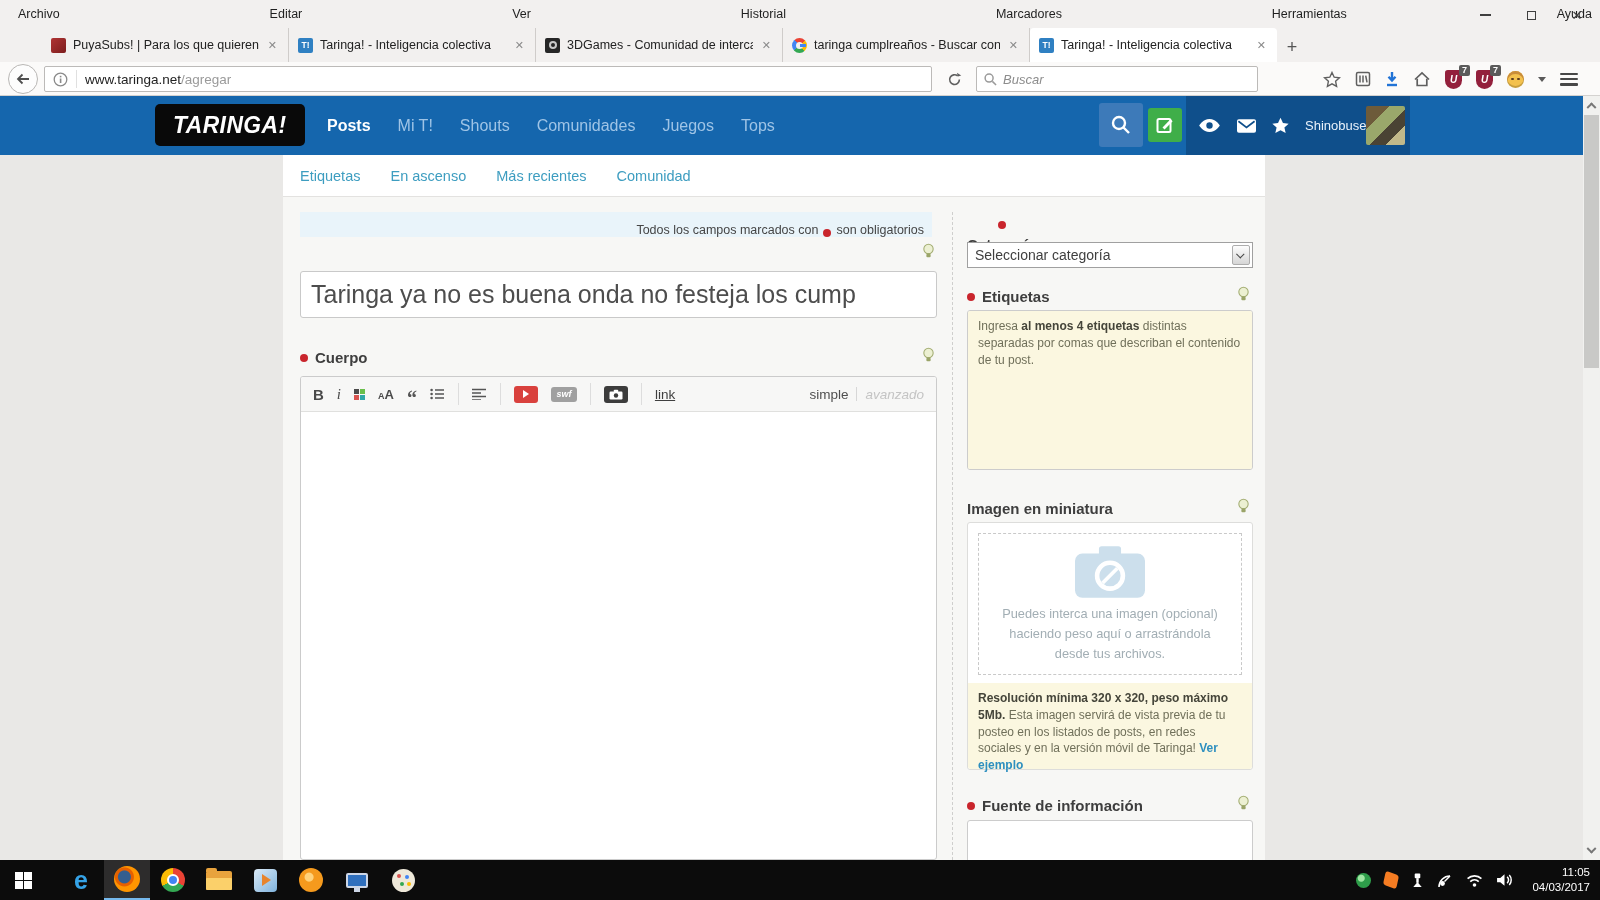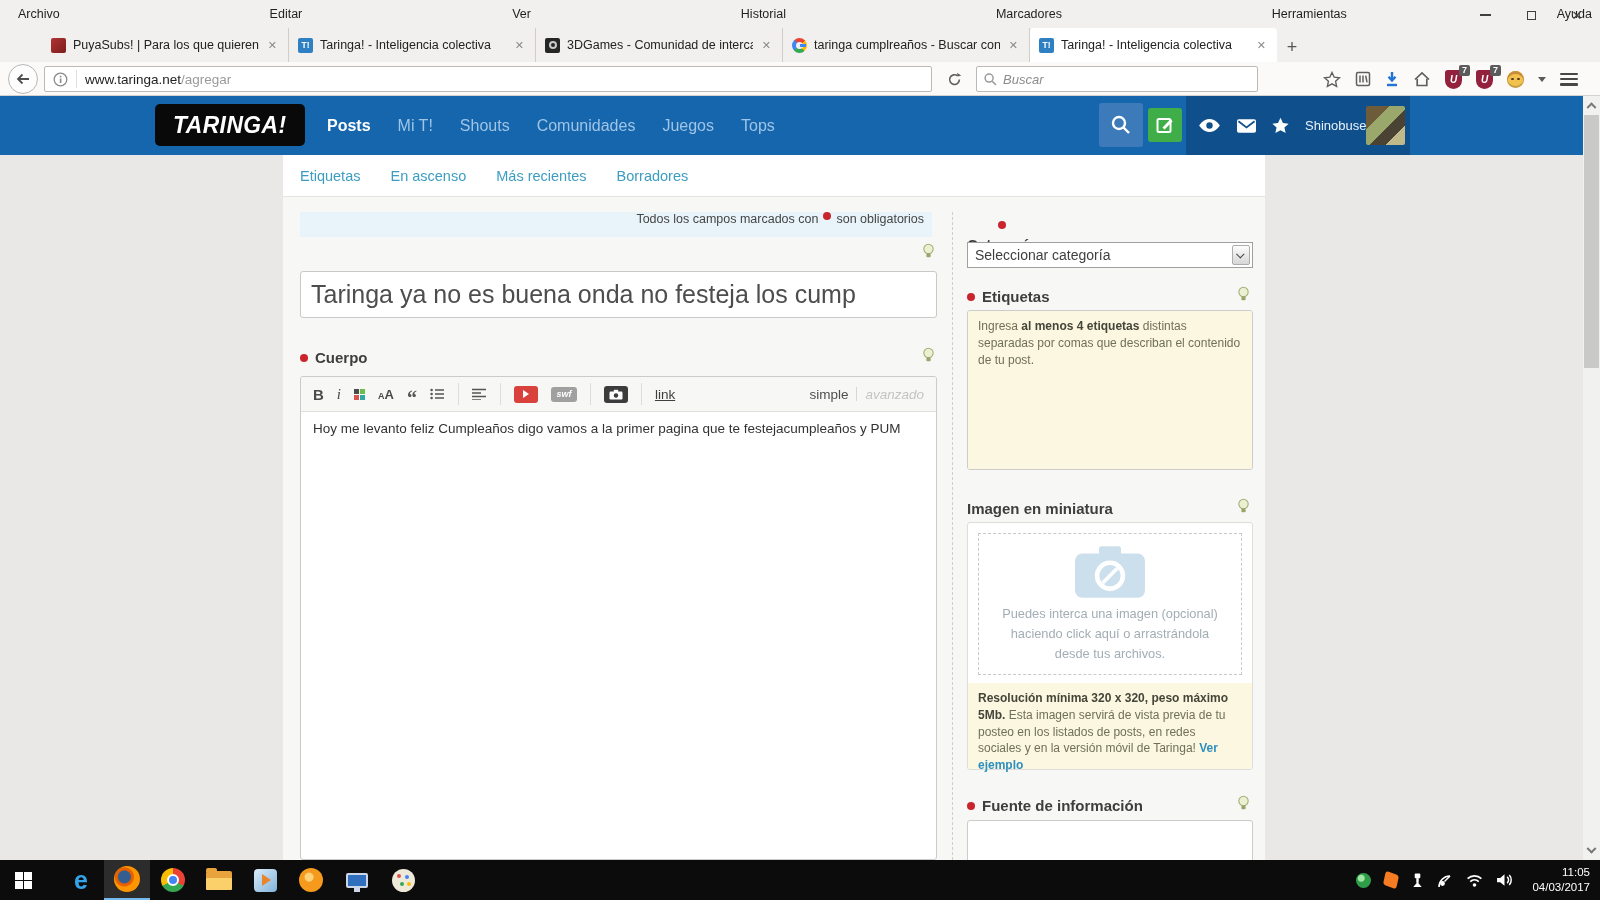--- a/index.html
+++ b/index.html
@@ -68,21 +68,21 @@
   #card { position:absolute; left:283px; top:0; width:982px; height:705px; background:#f7f7f5; overflow:hidden; }
   #subnav { position:absolute; left:0; top:0; width:100%; height:42px; background:#fff; border-bottom:1px solid #e3e2e0; display:flex; align-items:center; gap:30px; padding-left:17px; }
   .subnav-link { font-size:14.5px; color:#3d9dc0; }
 
   .req-dot { display:inline-block; width:8px; height:8px; border-radius:50%; background:#c9252c; }
   .field-label { display:flex; align-items:center; gap:7px; position:absolute; }
   .field-label b { font-size:15px; color:#3e3e3e; }
   .remaining { font-size:12.5px; color:#c0392b; margin-left:2px; }
   .bulb { position:absolute; width:13px; height:17px; }
 
-  #info-bar { position:absolute; left:17px; top:57px; width:632px; height:25px; background:#e9f4fa; display:flex; align-items:flex-start; justify-content:flex-end; gap:5px; padding-right:8px; font-size:12.5px; color:#454545; }
+  #info-bar { position:absolute; left:17px; top:57px; width:632px; height:25px; background:#e9f4fa; display:flex; align-items:flex-end; justify-content:flex-end; gap:5px; padding-right:8px; font-size:12.5px; color:#454545; }
 
   #title-input { position:absolute; left:17px; top:116px; width:637px; height:47px; border:1px solid #c9c9c9; border-radius:3px; background:#fff; font-size:25px; color:#4d4d4d; padding:0 10px; outline:none; white-space:nowrap; overflow:hidden; font-family:"Liberation Sans",sans-serif; }
 
   #editor { position:absolute; left:17px; top:221px; width:637px; height:484px; border:1px solid #cbcbcb; border-radius:3px; background:#fff; overflow:hidden; }
   #editor-toolbar { height:35px; background:#f7f7f6; border-bottom:1px solid #e0e0de; display:flex; align-items:center; gap:13px; padding:0 12px; }
   .tb-sep { width:1px; height:22px; background:#ddd; }
   .tb-b { font-weight:bold; font-size:15px; color:#4a4a4a; }
   .tb-i { font-style:italic; font-family:"Liberation Serif",serif; font-size:15px; color:#4a4a4a; }
   .tb-grid { width:11px; height:11px; display:grid; grid-template-columns:5px 5px; grid-template-rows:5px 5px; gap:1px; }
   .tb-grid i:nth-child(1){background:#4a4a4a;} .tb-grid i:nth-child(2){background:#6abf4b;}
@@ -312,21 +312,21 @@
   <span class="avatar"></span>
 </div>
 
 <div id="page">
   <div id="card">
 
     <div id="subnav">
       <span class="subnav-link">Etiquetas</span>
       <span class="subnav-link">En ascenso</span>
       <span class="subnav-link">Más recientes</span>
-      <span class="subnav-link">Borradores</span>
+      <span class="subnav-link">Comunidad</span>
     </div>
 
     <div id="info-bar">
       <span>Todos los campos marcados con</span>
       <span class="req-dot"></span>
       <span>son obligatorios</span>
     </div>
 
     <div class="field-label" style="left:17px; top:80px;margin-top:38px;">
       <span class="req-dot"></span>
@@ -389,21 +389,20 @@
             </svg>
         </span>
         <span class="tb-sep"></span>
         <span class="tb-link">link</span>
         <span class="tb-mode">
           <span class="mode-simple">simple</span>
           <span class="mode-sep"></span>
           <span class="mode-adv">avanzado</span>
         </span>
       </div>
-      <div id="editor-body">Hoy me levanto feliz Cumpleaños digo vamos a la primer pagina que te festejacumpleaños y PUM</div>
     </div>
 
     <div class="dashed-divider"></div>
 
     <div class="field-label" style="left:684px; top:66px;flex-direction:column;">
       <span class="req-dot"></span>
       <b>Categoría</b>
     </div>
     <div class="sb-select">
       <span>Seleccionar categoría</span>
@@ -437,21 +436,21 @@
     <div id="thumb-box">
       <div id="dropzone">
         <svg width="70" height="52" viewBox="0 0 76 56" style="margin:0 auto;">
           <rect x="0" y="8" width="76" height="48" rx="8" fill="#ccdfec"></rect>
           <rect x="26" y="0" width="24" height="12" rx="3" fill="#ccdfec"></rect>
           <circle cx="38" cy="32" r="14" fill="none" stroke="#fff" stroke-width="5"></circle>
           <line x1="30" y1="40" x2="46" y2="24" stroke="#fff" stroke-width="4"></line>
         </svg>
         <div class="dz-text">
           <div>Puedes interca una imagen (opcional)</div>
-          <div>haciendo click aquí o arrastrándola</div>
+          <div>haciendo peso aquí o arrastrándola</div>
           <div>desde tus archivos.</div>
         </div>
       </div>
       <div class="yellow-hint" id="thumb-hint">
         <b>Resolución mínima 320 x 320, peso máximo 5Mb.</b><span> Esta imagen servirá de vista previa de tu posteo en los listados de posts, en redes sociales y en la versión móvil de Taringa! </span><span class="hint-link">Ver ejemplo</span>
       </div>
     </div>
 
     <div class="field-label" style="left:684px; top:642px;">
       <span class="req-dot"></span>

